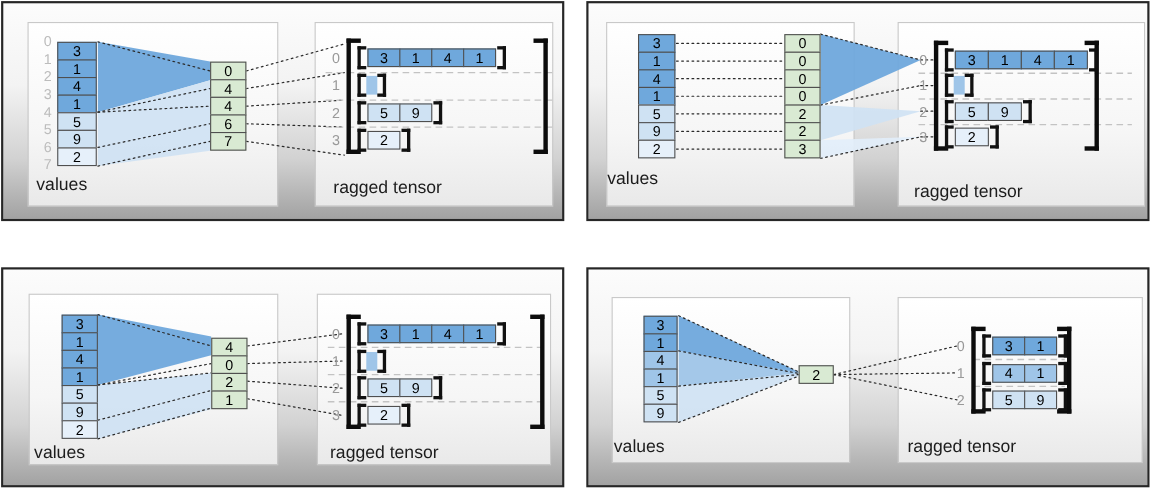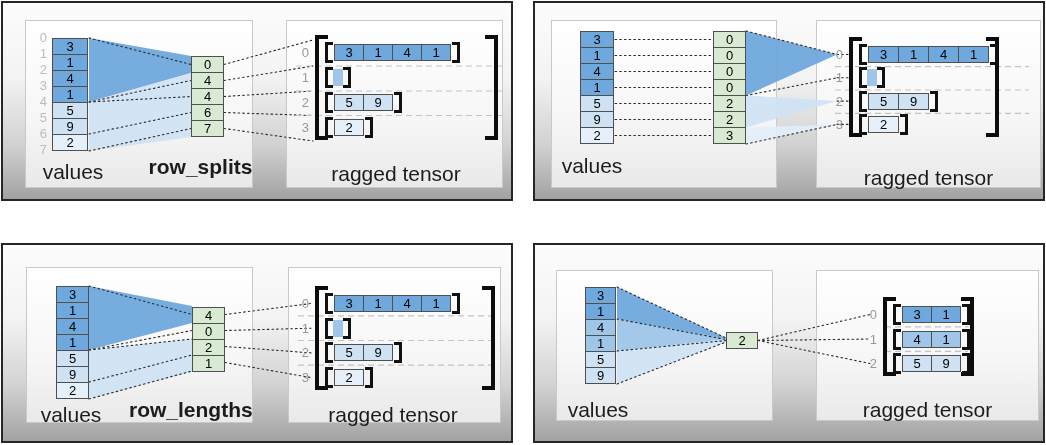--- a/index.html
+++ b/index.html
@@ -26,21 +26,21 @@
           border:1px solid #4f4f4f; text-align:center; font-size:13px; line-height:15px; color:#000; }
   .cell:first-child { margin-top:0; }
   .cell.dark    { background:#6fa8dc; }
   .cell.medium  { background:#9fc5e8; }
   .cell.light   { background:#cfe2f3; }
   .cell.lighter { background:#e6f0fa; }
   .cell.green   { background:#d9ead3; }
   .ilabel { height:16px; line-height:16px; width:16px; text-align:right;
             font-size:13px; color:#bcbcbc; }
 
-  .lbl { position:absolute; font-size:21px; color:#1c1c1c; text-align:center; }
+  .lbl { position:absolute; font-size:16px; color:#1c1c1c; }
   .lbl.bold { font-weight:700; white-space:pre-line; line-height:18px; }
 
   .tensor { position:absolute; }
   .trow { position:absolute; left:0; height:17px; display:flex; align-items:stretch; }
   .rlabel { position:absolute; left:-38px; width:22px; text-align:right;
             font-size:13px; color:#999; line-height:17px; }
   .ibkt { width:7px; margin:-2px 0; position:relative; }
   .ibkt.left  { border-left:3px solid #111; }
   .ibkt.left::before, .ibkt.left::after  { content:""; position:absolute; left:-3px; width:8px; height:3px; background:#111; }
   .ibkt.left::before { top:0; }  .ibkt.left::after { bottom:0; }
@@ -110,21 +110,20 @@
         <div class="cell lighter">2</div>
       </div>
     <div class="vstack" style="left:188px;top:53px;--cw:33px">
         <div class="cell green">0</div>
         <div class="cell green">4</div>
         <div class="cell green">4</div>
         <div class="cell green">6</div>
         <div class="cell green">7</div>
       </div>
     <div class="lbl" style="left:30px;top:157px;width:80px">values</div>
-    <div class="lbl bold" style="left:140px;top:155px;width:115px">row_splits</div>
     <div class="tensor" style="left:322px;top:41px;width:135px;height:92px">
       <div class="obkt left"></div>
       <div class="obkt right" style="right:-38px"></div>
     <div class="trow" style="top: 0px;">
           <span class="rlabel">0</span>
           <span class="ibkt left"></span>
           <span class="tcells">
             <span class="tcell dark">3</span>
             <span class="tcell dark">1</span>
             <span class="tcell dark">4</span>
@@ -273,21 +272,20 @@
         <div class="cell light">9</div>
         <div class="cell lighter">2</div>
       </div>
     <div class="vstack" style="left:189px;top:62px;--cw:33px">
         <div class="cell green">4</div>
         <div class="cell green">0</div>
         <div class="cell green">2</div>
         <div class="cell green">1</div>
       </div>
     <div class="lbl" style="left:28px;top:158px;width:80px">values</div>
-    <div class="lbl bold" style="left:126px;top:156px;width:120px">row_lengths</div>
     <div class="tensor" style="left:322px;top:50px;width:135px;height:91px">
       <div class="obkt left"></div>
       <div class="obkt right" style="right:-35px"></div>
     <div class="trow" style="top: 0px;">
           <span class="rlabel">0</span>
           <span class="ibkt left"></span>
           <span class="tcells">
             <span class="tcell dark">3</span>
             <span class="tcell dark">1</span>
             <span class="tcell dark">4</span>

